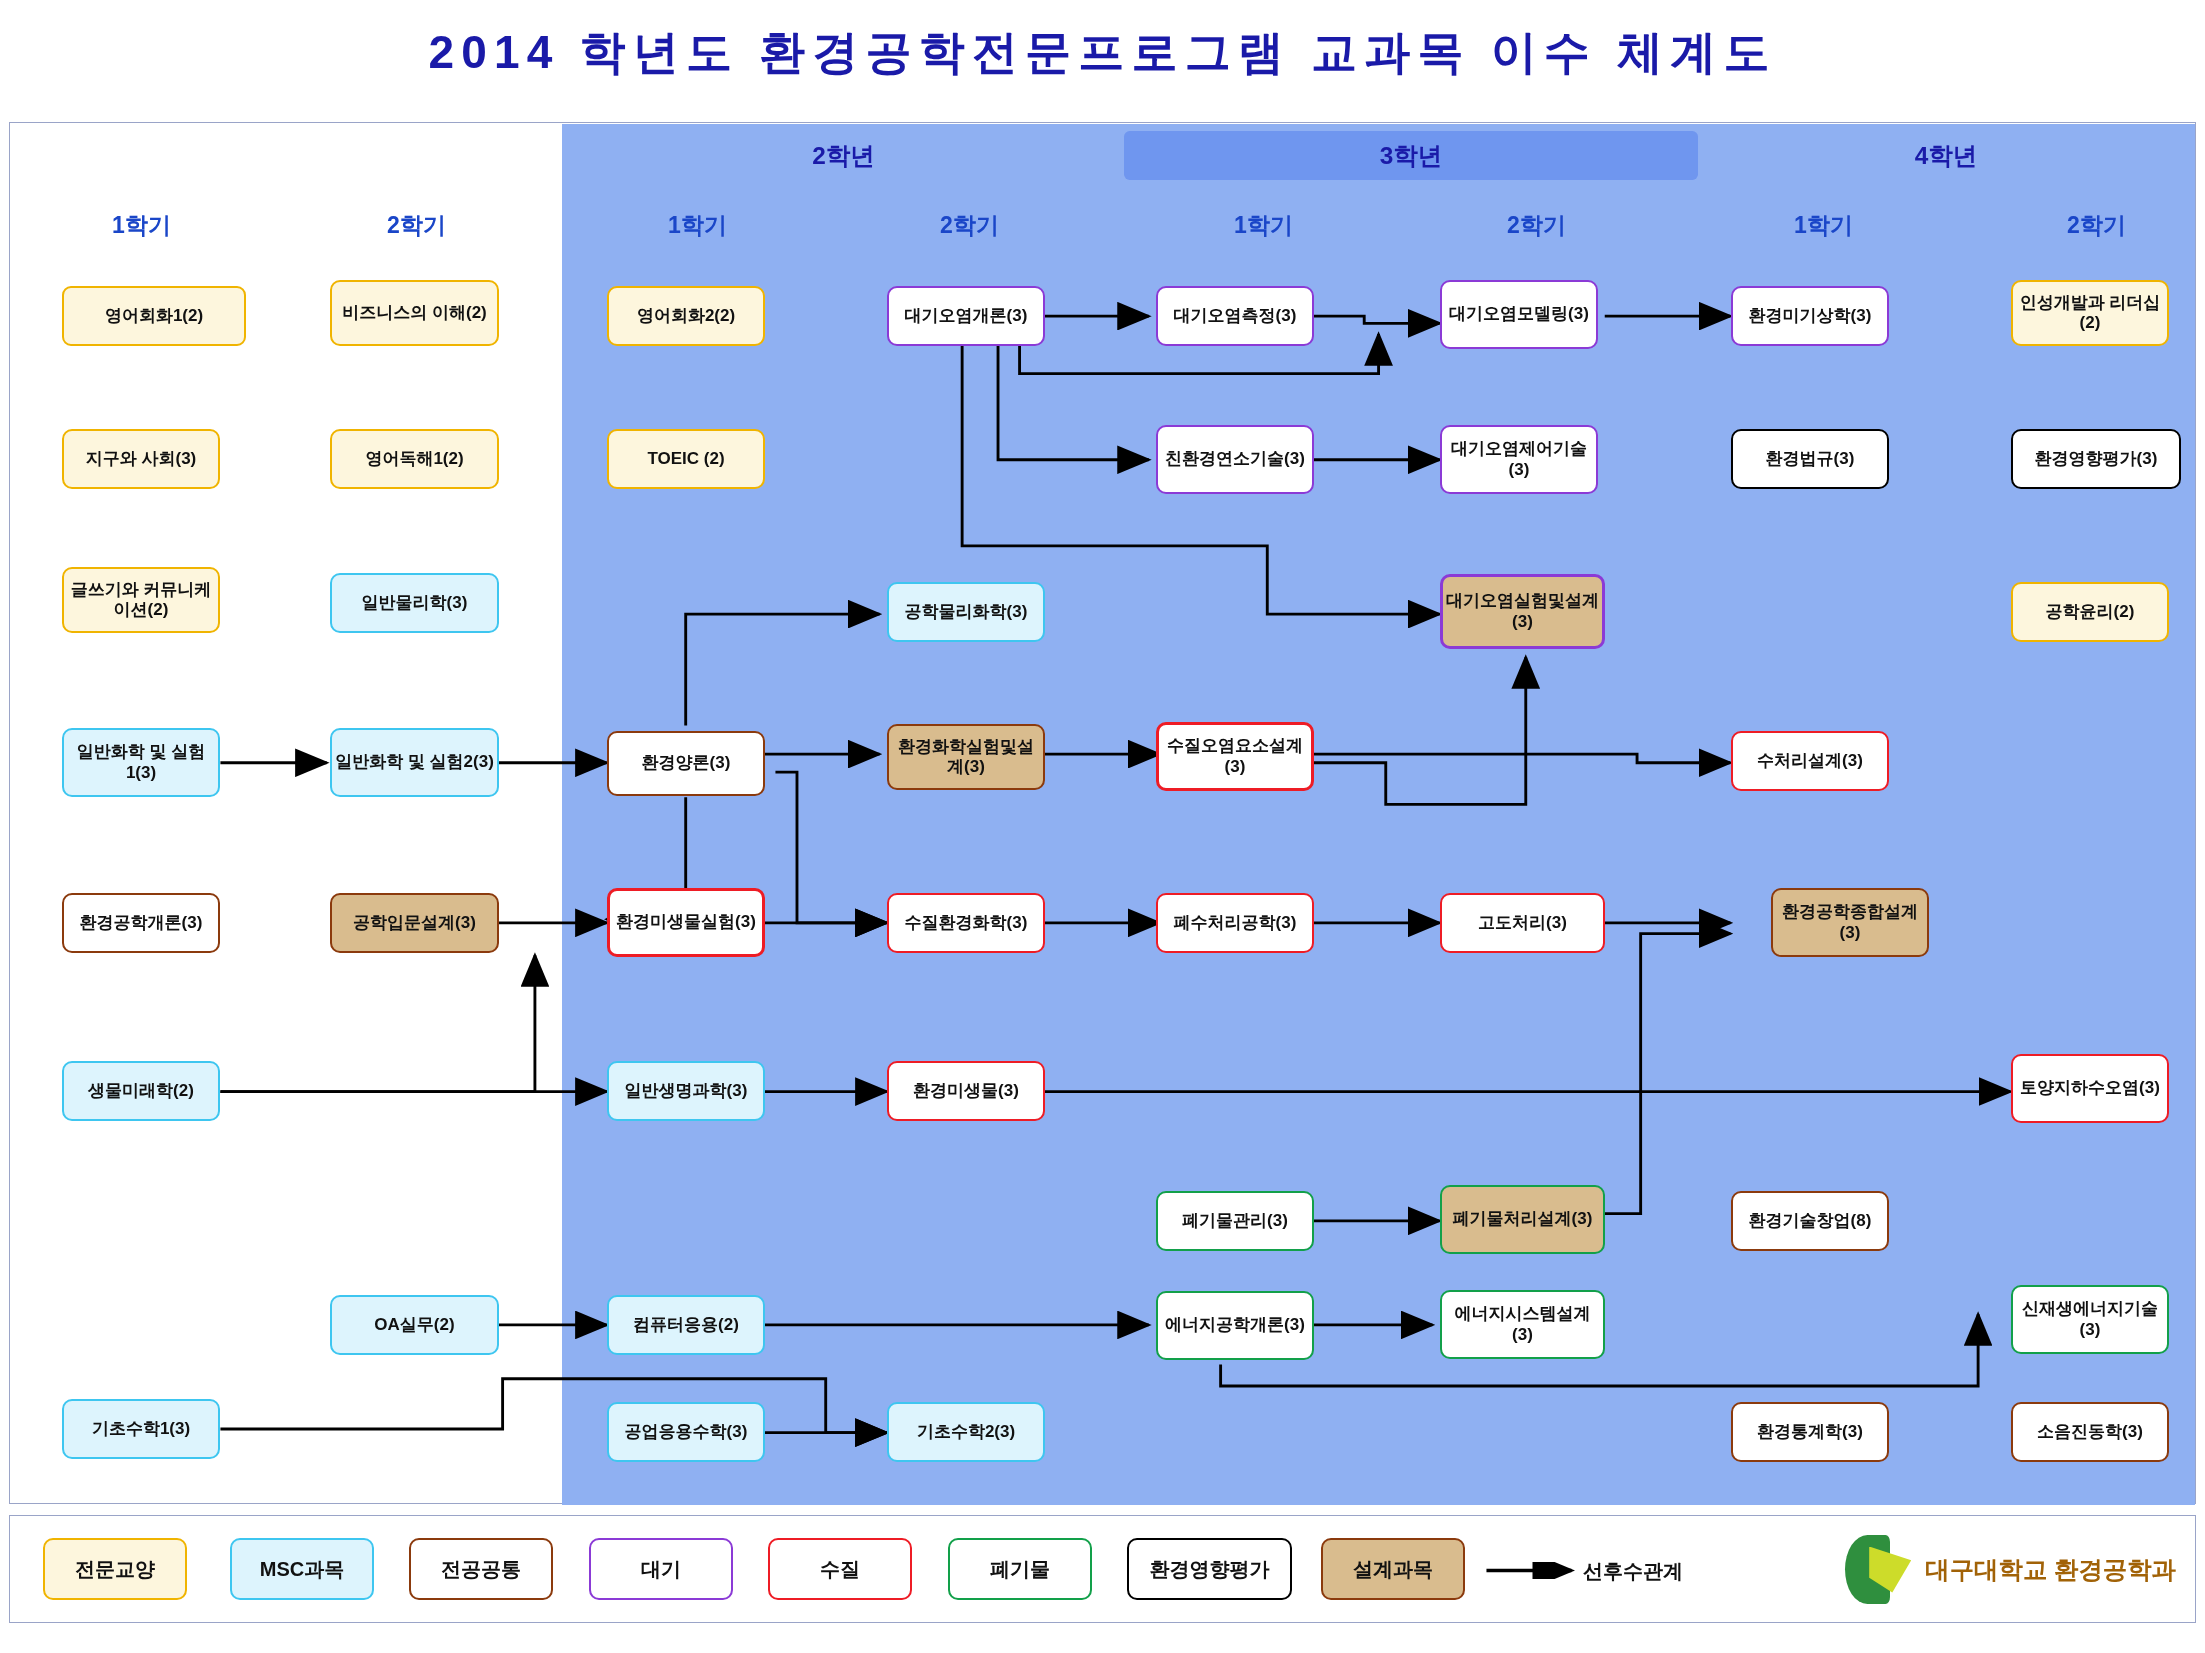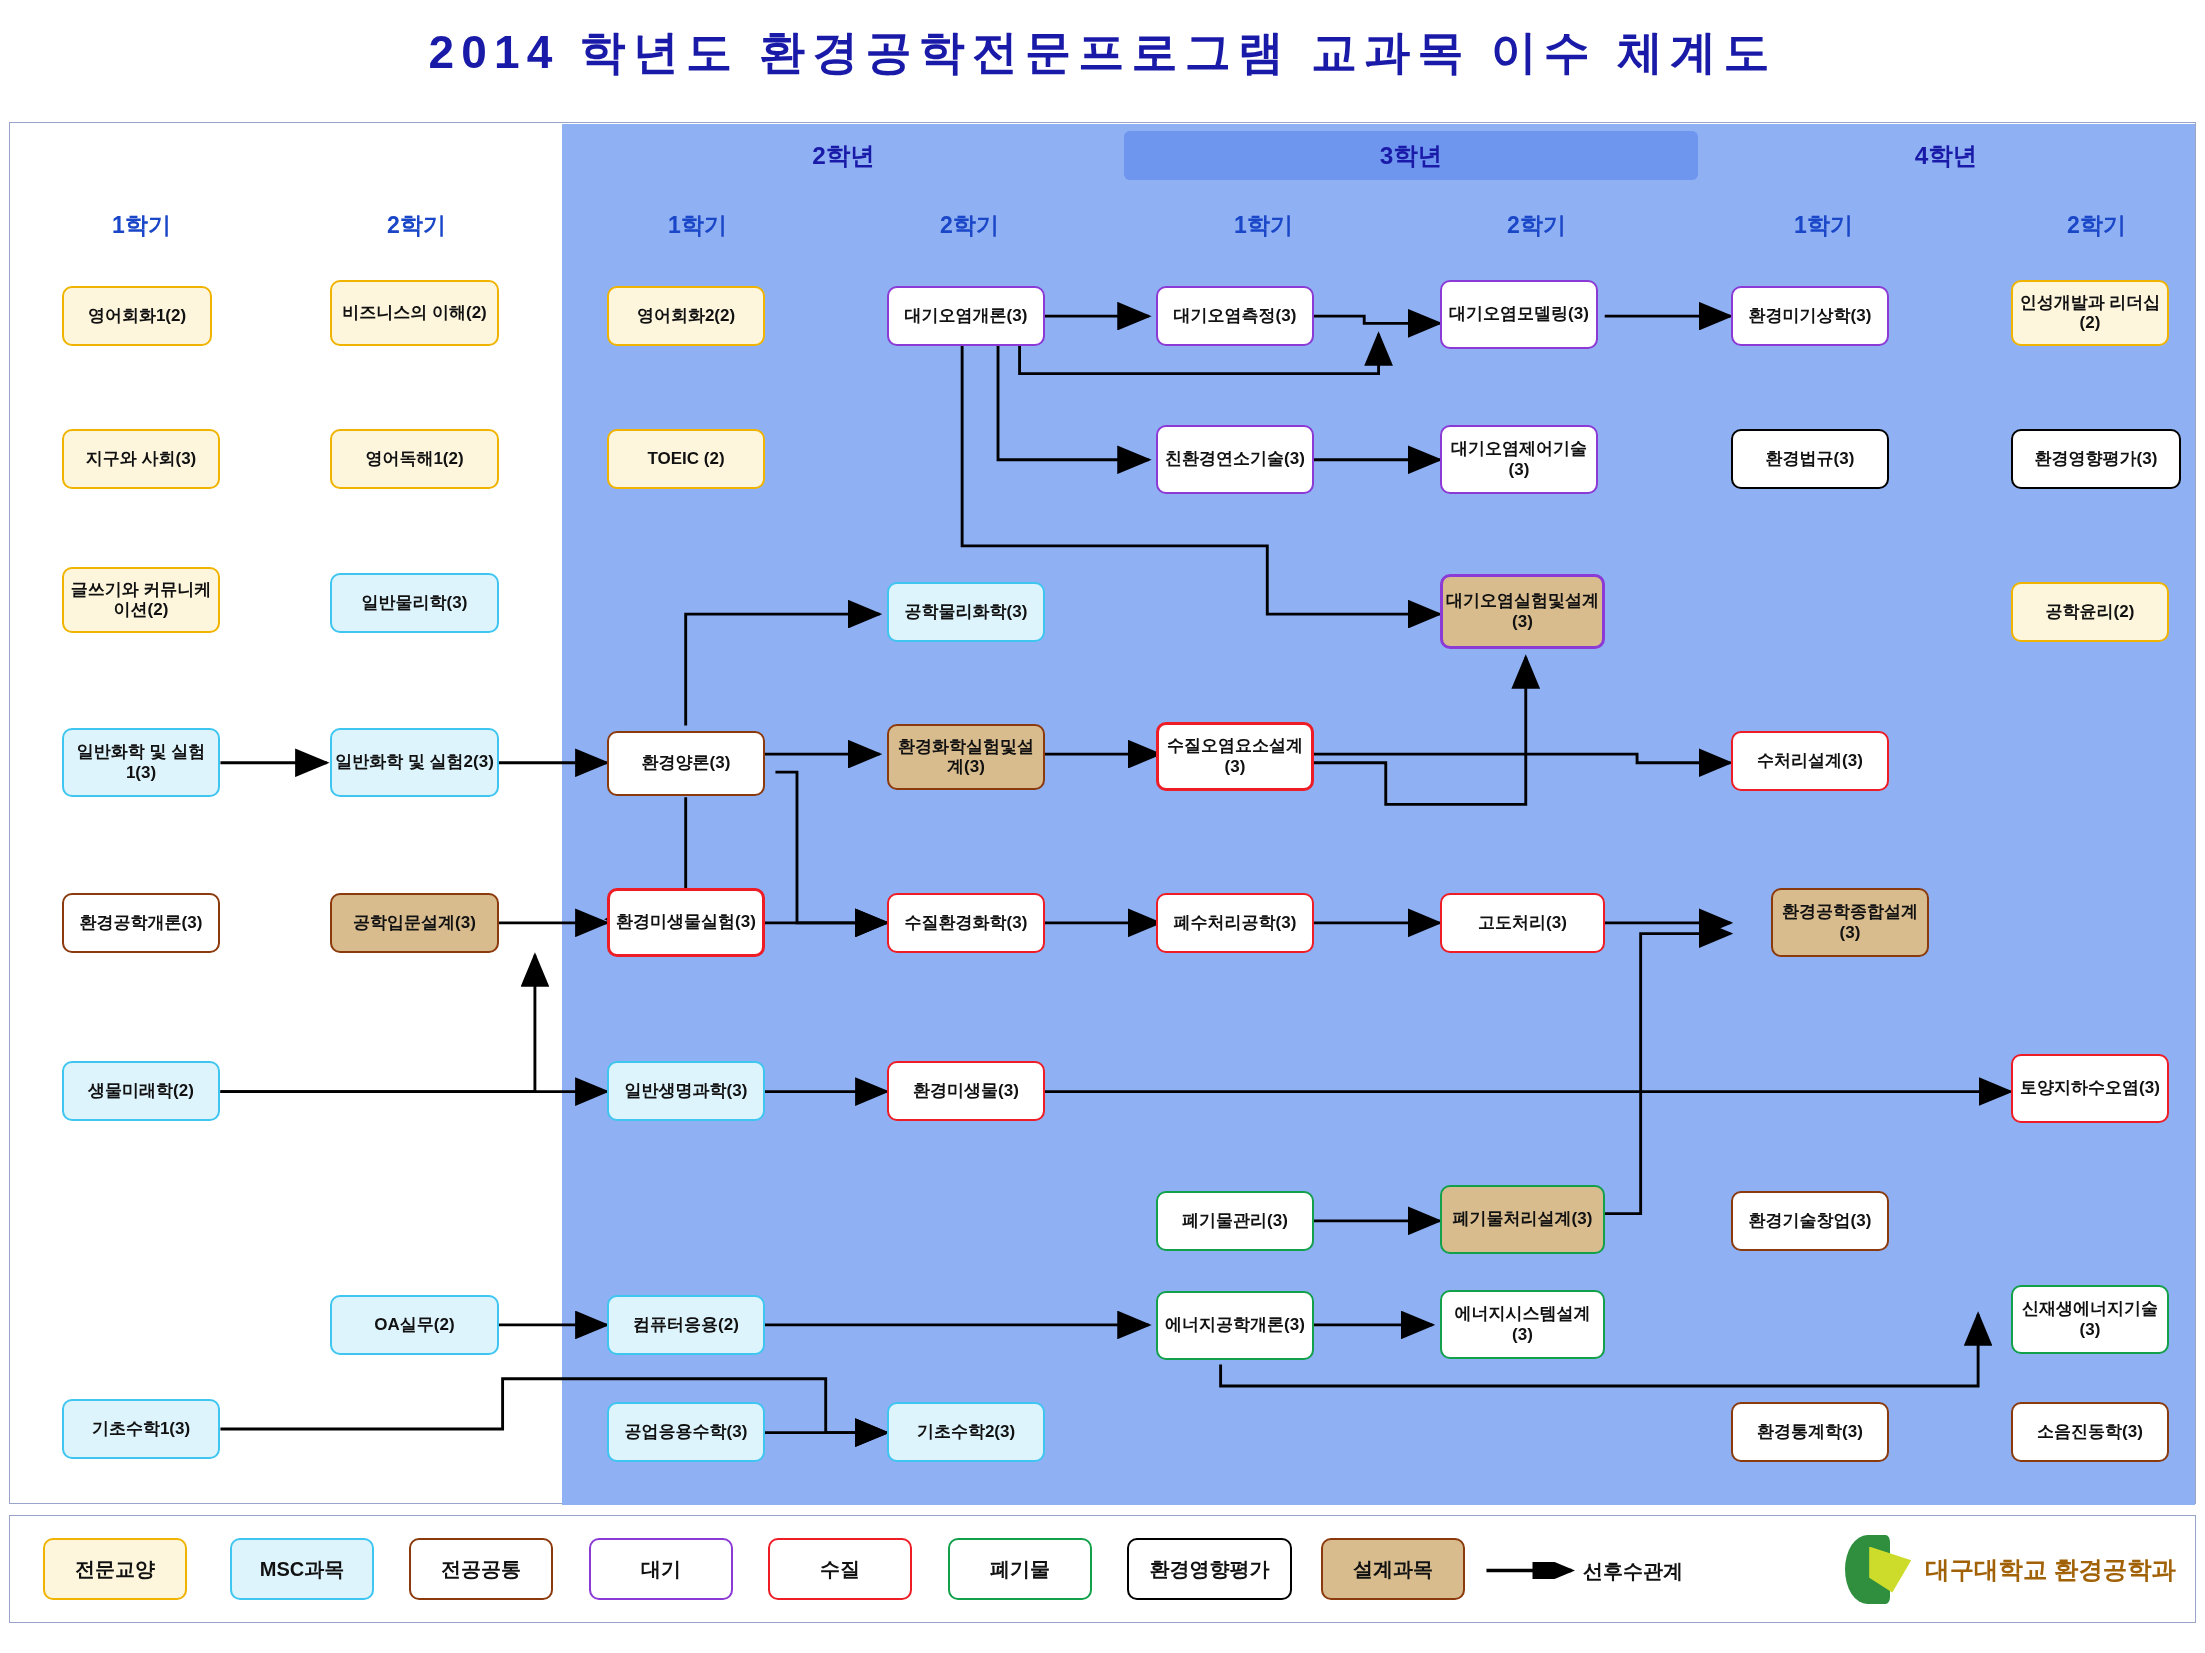--- a/index.html
+++ b/index.html
@@ -184,21 +184,21 @@
       <path d="M1830,1845 L1995,1845"></path>
 
       <path d="M1700,1900 L1700,1930 L2755,1930 L2755,1830"></path>
 
       <path d="M307,1990 L700,1990 L700,1920 L1150,1920 L1150,1995 L1235,1995"></path>
 
       <path d="M1065,1995 L1235,1995"></path>
     </g>
   </svg>
 
-  <div class="node c-gened" style="left:62px;top:286px;width:150px;height:60px;">영어회화1(2)</div>
+  <div class="node c-gened" style="left:62px;top:286px;width:184px;height:60px;border-radius:9px;">영어회화1(2)</div>
   <div class="node c-gened" style="left:62px;top:429px;width:158px;height:60px;">지구와 사회(3)</div>
   <div class="node c-gened" style="left:62px;top:567px;width:158px;height:66px;">글쓰기와 커뮤니케이션(2)</div>
   <div class="node c-msc" style="left:62px;top:728px;width:158px;height:69px;">일반화학 및 실험1(3)</div>
   <div class="node c-common" style="left:62px;top:893px;width:158px;height:60px;">환경공학개론(3)</div>
   <div class="node c-msc" style="left:62px;top:1061px;width:158px;height:60px;">생물미래학(2)</div>
   <div class="node c-msc" style="left:62px;top:1399px;width:158px;height:60px;">기초수학1(3)</div>
 
   <div class="node c-gened" style="left:330px;top:280px;width:169px;height:66px;">비즈니스의 이해(2)</div>
   <div class="node c-gened" style="left:330px;top:429px;width:169px;height:60px;">영어독해1(2)</div>
   <div class="node c-msc" style="left:330px;top:573px;width:169px;height:60px;">일반물리학(3)</div>
@@ -232,21 +232,21 @@
   <div class="node c-air" style="left:1440px;top:425px;width:158px;height:69px;">대기오염제어기술(3)</div>
   <div class="node c-air c-design thick" style="left:1440px;top:574px;width:165px;height:75px;">대기오염실험및설계(3)</div>
   <div class="node c-water" style="left:1440px;top:893px;width:165px;height:60px;">고도처리(3)</div>
   <div class="node c-waste c-design" style="left:1440px;top:1185px;width:165px;height:69px;">폐기물처리설계(3)</div>
   <div class="node c-waste" style="left:1440px;top:1290px;width:165px;height:69px;">에너지시스템설계(3)</div>
 
   <div class="node c-air" style="left:1731px;top:286px;width:158px;height:60px;">환경미기상학(3)</div>
   <div class="node c-eia" style="left:1731px;top:429px;width:158px;height:60px;">환경법규(3)</div>
   <div class="node c-water" style="left:1731px;top:731px;width:158px;height:60px;">수처리설계(3)</div>
   <div class="node c-common c-design" style="left:1731px;top:888px;width:158px;height:69px;margin-left:40px;">환경공학종합설계(3)</div>
-  <div class="node c-common" style="left:1731px;top:1191px;width:158px;height:60px;">환경기술창업(3)</div>
+  <div class="node c-common" style="left:1731px;top:1191px;width:158px;height:60px;">환경기술창업(8)</div>
   <div class="node c-common" style="left:1731px;top:1402px;width:158px;height:60px;">환경통계학(3)</div>
 
   <div class="node c-gened" style="left:2011px;top:280px;width:158px;height:66px;">인성개발과 리더십(2)</div>
   <div class="node c-eia" style="left:2011px;top:429px;width:170px;height:60px;">환경영향평가(3)</div>
   <div class="node c-gened" style="left:2011px;top:582px;width:158px;height:60px;">공학윤리(2)</div>
   <div class="node c-water" style="left:2011px;top:1054px;width:158px;height:69px;">토양지하수오염(3)</div>
   <div class="node c-waste" style="left:2011px;top:1285px;width:158px;height:69px;">신재생에너지기술(3)</div>
   <div class="node c-common" style="left:2011px;top:1402px;width:158px;height:60px;">소음진동학(3)</div>
 
   <div class="legendbar"></div>

